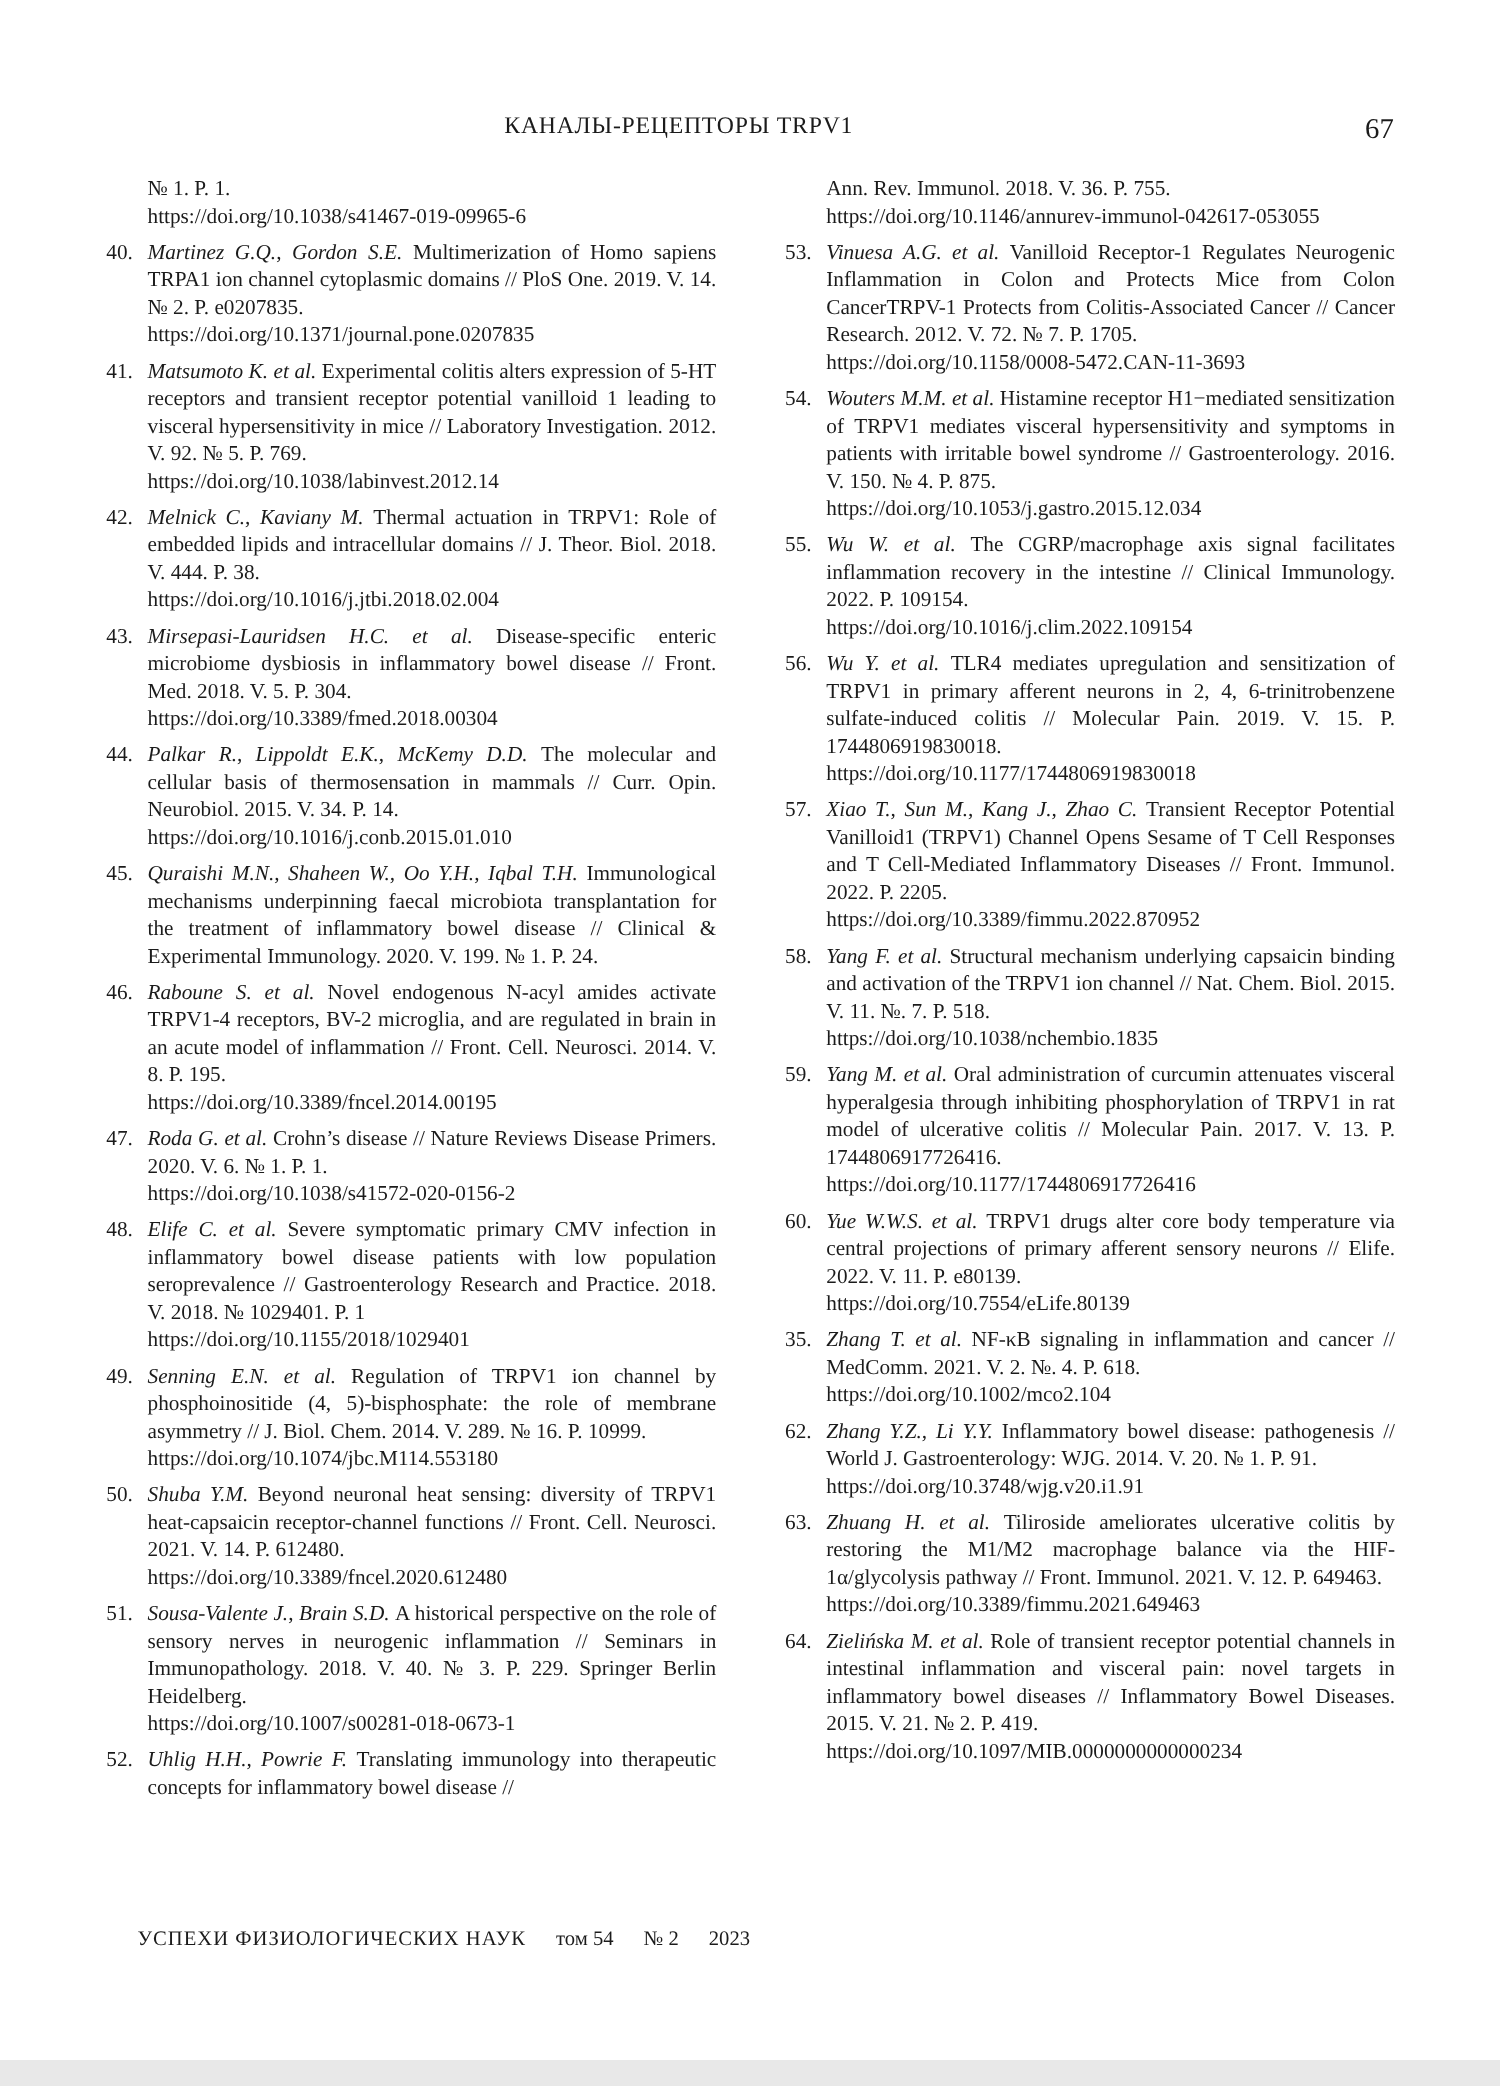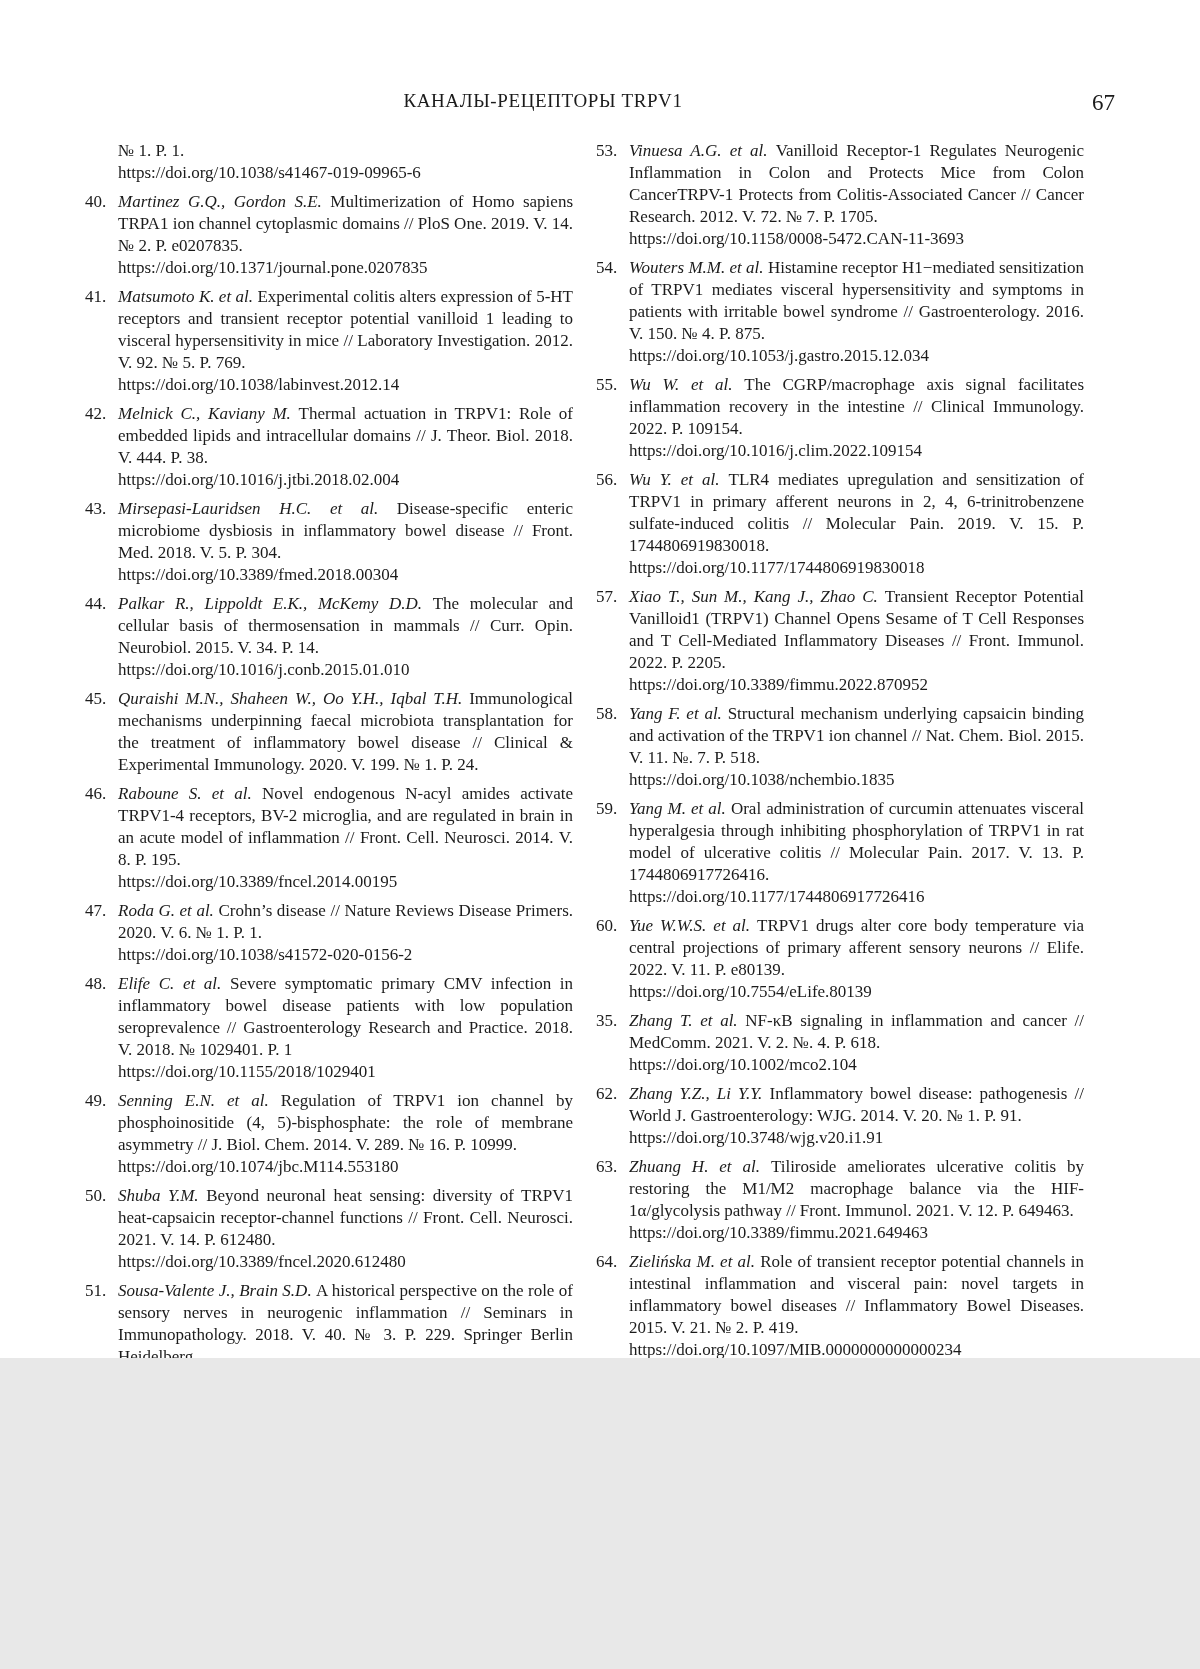--- a/index.html
+++ b/index.html
@@ -3,21 +3,21 @@
 <meta charset="utf-8">
 <style>
   html, body {
     margin: 0;
     padding: 0;
     background: #e8e8e8;
   }
   .page {
     position: relative;
     width: 1200px;
-    height: 1358px;
+    height: 1648px;
     background: #ffffff;
     color: #1b1b1b;
     font-family: "Liberation Serif", "DejaVu Serif", serif;
     overflow: hidden;
   }
   .running-head {
     position: absolute;
     top: 90px;
     left: 85px;
     right: 85px;
@@ -36,21 +36,21 @@
     position: absolute;
     right: 0;
     top: 0;
     font-size: 23px;
   }
   .columns {
     position: absolute;
     top: 140px;
     left: 85px;
     display: flex;
-    gap: 23px;
+    gap: 55px;
   }
   .column {
     width: 488px;
   }
   .ref {
     font-size: 17px;
     line-height: 22px;
     text-align: justify;
     padding-left: 33px;
     text-indent: -33px;
@@ -122,20 +122,21 @@
 
   <div class="ref"><span class="num">49.</span><span class="authors">Senning E.N. et al. </span><span class="body">Regulation of TRPV1 ion channel by phosphoinositide (4, 5)-bisphosphate: the role of membrane asymmetry // J. Biol. Chem. 2014. V. 289. № 16. P. 10999.</span><div class="doi">https://doi.org/10.1074/jbc.M114.553180</div></div>
 
   <div class="ref"><span class="num">50.</span><span class="authors">Shuba Y.M. </span><span class="body">Beyond neuronal heat sensing: diversity of TRPV1 heat-capsaicin receptor-channel functions // Front. Cell. Neurosci. 2021. V. 14. P. 612480.</span><div class="doi">https://doi.org/10.3389/fncel.2020.612480</div></div>
 
   <div class="ref"><span class="num">51.</span><span class="authors">Sousa-Valente J., Brain S.D. </span><span class="body">A historical perspective on the role of sensory nerves in neurogenic inflammation // Seminars in Immunopathology. 2018. V. 40. № 3. P. 229. Springer Berlin Heidelberg.</span><div class="doi">https://doi.org/10.1007/s00281-018-0673-1</div></div>
 
   <div class="ref"><span class="num">52.</span><span class="authors">Uhlig H.H., Powrie F. </span><span class="body">Translating immunology into therapeutic concepts for inflammatory bowel disease //</span></div>
 </div>
     <div class="column" id="col-right">
+  <div class="ref cont"><span class="authors"></span><span class="body">Ann. Rev. Immunol. 2018. V. 36. P. 755.</span><div class="doi">https://doi.org/10.1146/annurev-immunol-042617-053055</div></div>
 
   <div class="ref"><span class="num">53.</span><span class="authors">Vinuesa A.G. et al. </span><span class="body">Vanilloid Receptor-1 Regulates Neurogenic Inflammation in Colon and Protects Mice from Colon CancerTRPV-1 Protects from Colitis-Associated Cancer // Cancer Research. 2012. V. 72. № 7. P. 1705.</span><div class="doi">https://doi.org/10.1158/0008-5472.CAN-11-3693</div></div>
 
   <div class="ref"><span class="num">54.</span><span class="authors">Wouters M.M. et al. </span><span class="body">Histamine receptor H1−mediated sensitization of TRPV1 mediates visceral hypersensitivity and symptoms in patients with irritable bowel syndrome // Gastroenterology. 2016. V. 150. № 4. P. 875.</span><div class="doi">https://doi.org/10.1053/j.gastro.2015.12.034</div></div>
 
   <div class="ref"><span class="num">55.</span><span class="authors">Wu W. et al. </span><span class="body">The CGRP/macrophage axis signal facilitates inflammation recovery in the intestine // Clinical Immunology. 2022. P. 109154.</span><div class="doi">https://doi.org/10.1016/j.clim.2022.109154</div></div>
 
   <div class="ref"><span class="num">56.</span><span class="authors">Wu Y. et al. </span><span class="body">TLR4 mediates upregulation and sensitization of TRPV1 in primary afferent neurons in 2, 4, 6-trinitrobenzene sulfate-induced colitis // Molecular Pain. 2019. V. 15. P. 1744806919830018.</span><div class="doi">https://doi.org/10.1177/1744806919830018</div></div>
 
   <div class="ref"><span class="num">57.</span><span class="authors">Xiao T., Sun M., Kang J., Zhao C. </span><span class="body">Transient Receptor Potential Vanilloid1 (TRPV1) Channel Opens Sesame of T Cell Responses and T Cell-Mediated Inflammatory Diseases // Front. Immunol. 2022. P. 2205.</span><div class="doi">https://doi.org/10.3389/fimmu.2022.870952</div></div>

